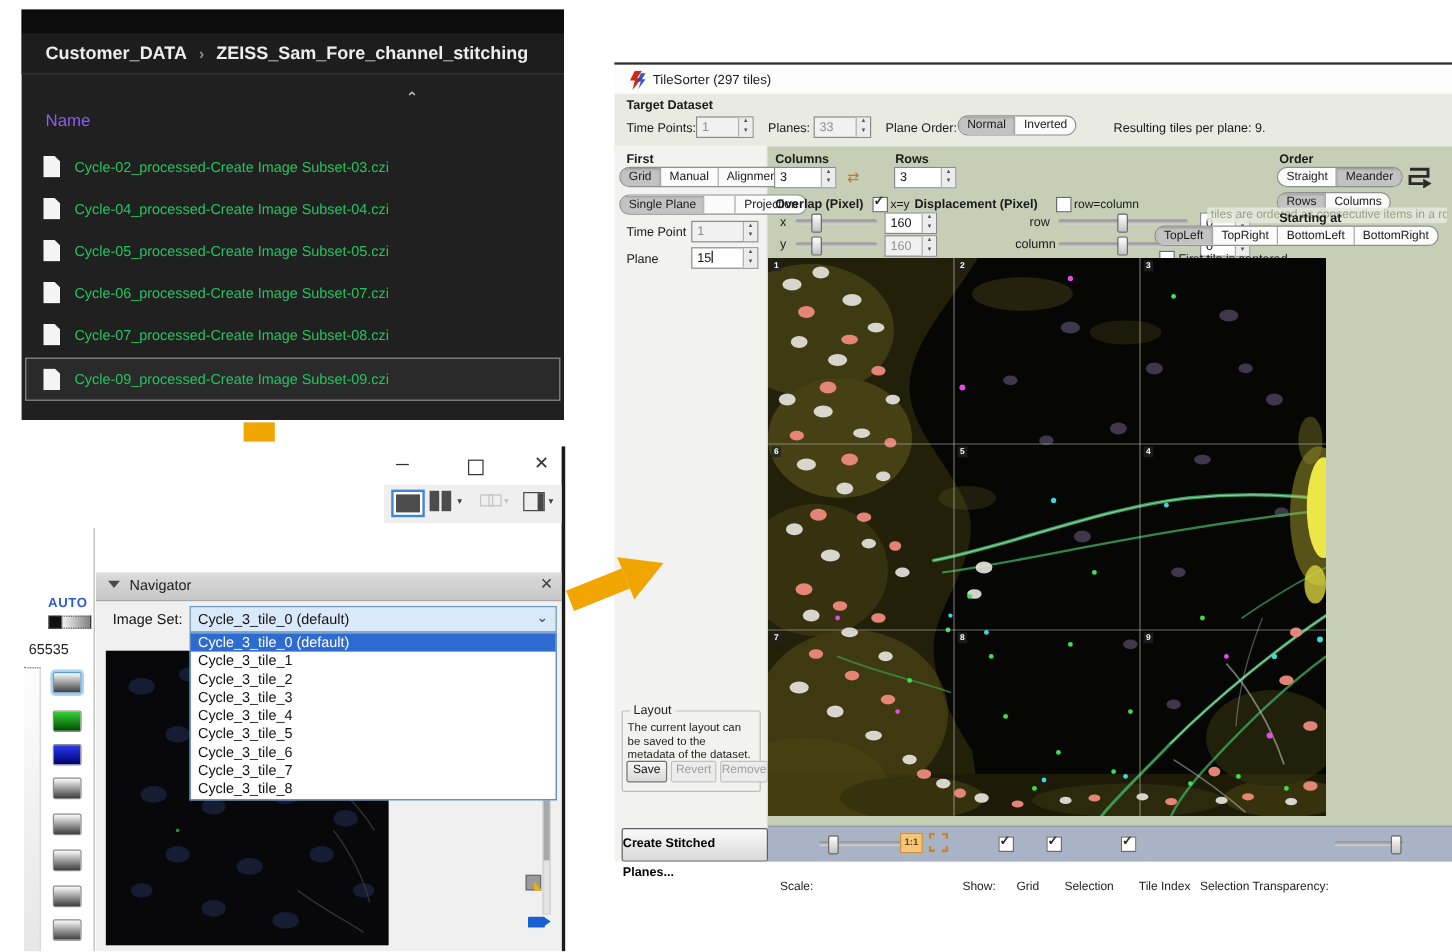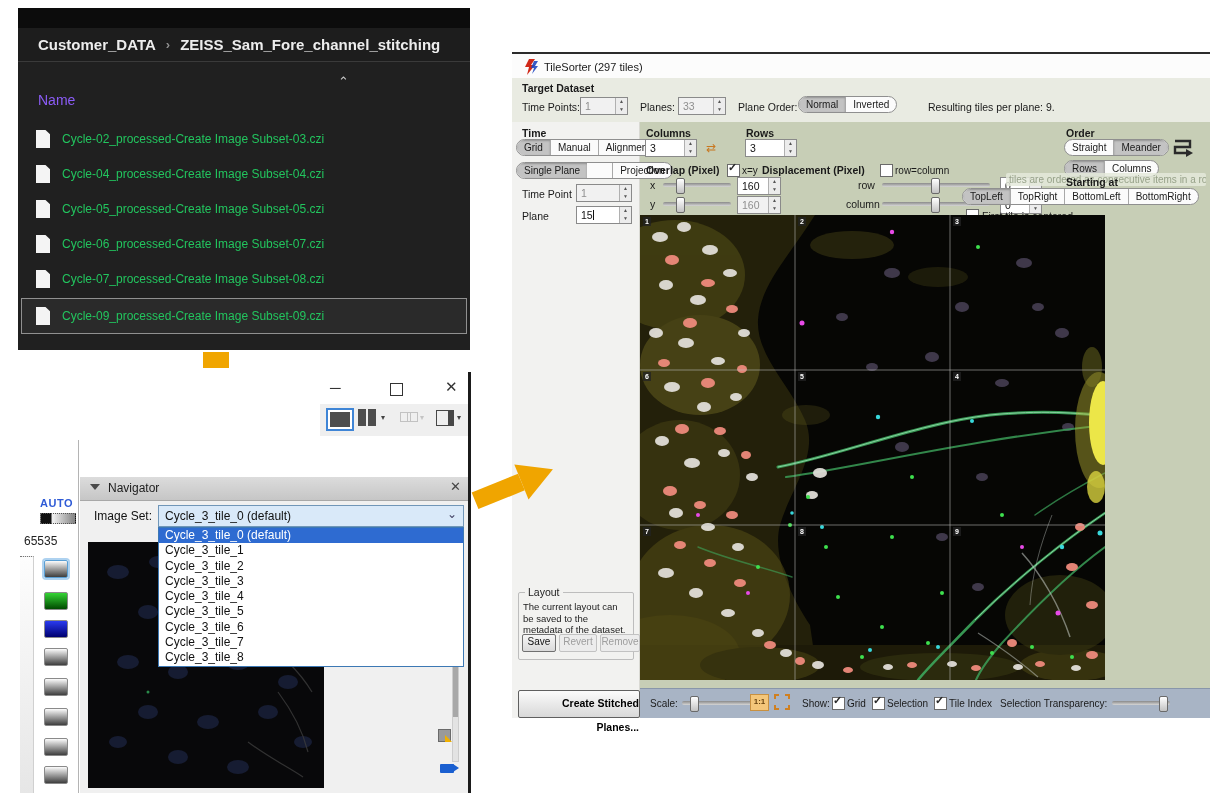--- a/index.html
+++ b/index.html
@@ -115,28 +115,28 @@
   .ghost{position:absolute;left:1006px;top:173px;width:194px;font-size:10px;color:#97a289;
     background:rgba(228,233,218,.85);border-radius:2px;padding:1px 3px;white-space:nowrap;overflow:hidden;}
 
   .groupbox{position:absolute;left:518px;top:592px;width:114px;height:66px;border:1px solid #bdbdbd;border-radius:2px;}
   .groupbox .legend{position:absolute;left:6px;top:-7px;background:#f2f2f0;padding:0 3px;font-size:10.5px;color:#222;}
   .groupbox .desc{position:absolute;left:4px;top:8px;width:106px;font-size:9.5px;line-height:11.5px;color:#222;}
   .btn{position:absolute;height:16px;border:1px solid #707070;background:linear-gradient(#f6f6f6,#dadada);
     font-size:10px;line-height:14px;text-align:center;color:#111;border-radius:2px;}
   .btn.dis{border-color:#c2c2c2;background:#ececec;color:#9e9e9e;}
   .create-btn{position:absolute;left:518px;top:690px;width:120px;height:26px;border:1px solid #5f5f5f;
-    background:linear-gradient(#fbfbfb,#d8d8d8);font-size:10.5px;font-weight:bold;line-height:24px;text-align:right;border-radius:2px;}
+    background:linear-gradient(#fbfbfb,#d8d8d8);font-size:10.5px;font-weight:bold;line-height:24px;text-align:left;border-radius:2px;}
 
   .ts-image{position:absolute;left:640px;top:215px;width:465px;height:465px;}
   .tile-chip{position:absolute;font-size:7px;font-weight:bold;color:#fff;background:rgba(35,35,35,.75);
     padding:0 2px;line-height:9px;}
 
   .statusbar{position:absolute;left:640px;top:688px;width:570px;height:30px;background:#a8b4c5;border-top:1px solid #8896aa;box-sizing:border-box;}
-  .sb-lbl{position:absolute;font-size:10px;color:#1b1b1b;white-space:nowrap;}
+  .sb-lbl{position:absolute;font-size:10px;color:#1b1b1b;white-space:nowrap;margin-top:36px;}
   .one2one{position:absolute;left:750px;top:694px;width:17px;height:15px;background:#f4c67a;border:1px solid #c89040;
     font-size:8px;font-weight:bold;color:#6a4410;text-align:center;line-height:14px;}
 </style>
 </head>
 <body>
 
 <div class="canvas">
 
   <div class="fx">
     <div class="fx-top"></div>
@@ -318,21 +318,21 @@
   <span class="lbl" style="left:738px;top:101px;">Plane Order:</span>
   <div class="pill" style="left:798px;top:96px;border-radius:10px;">
     <span class="seg sel">Normal</span>
     <span class="seg">Inverted</span>
   </div>
   <span class="lbl" style="left:928px;top:101px;">Resulting tiles per plane: 9.</span>
 
   <div class="ts-left"></div>
   <div class="ts-green"></div>
 
-  <span class="lbl b" style="left:522px;top:127px;">Time</span>
+  <span class="lbl b" style="left:522px;top:127px;">First</span>
   <div class="pill" style="left:516px;top:139px;">
     <span class="seg sel">Grid</span>
     <span class="seg">Manual</span>
     <span class="seg">Alignment</span>
   </div>
   <div class="pill" style="left:516px;top:162px;gap:25px;">
     <span class="seg sel">Single Plane</span>
     <span class="seg">Projection</span>
   </div>
   <span class="lbl" style="left:522px;top:188px;">Time Point</span>

